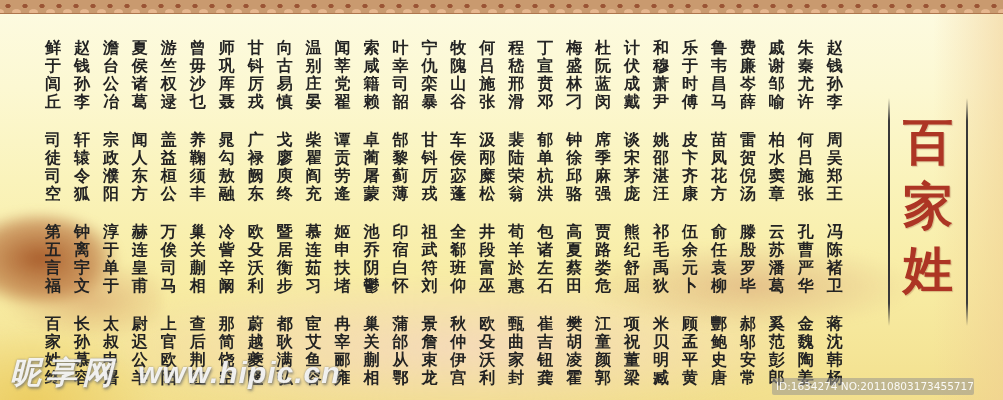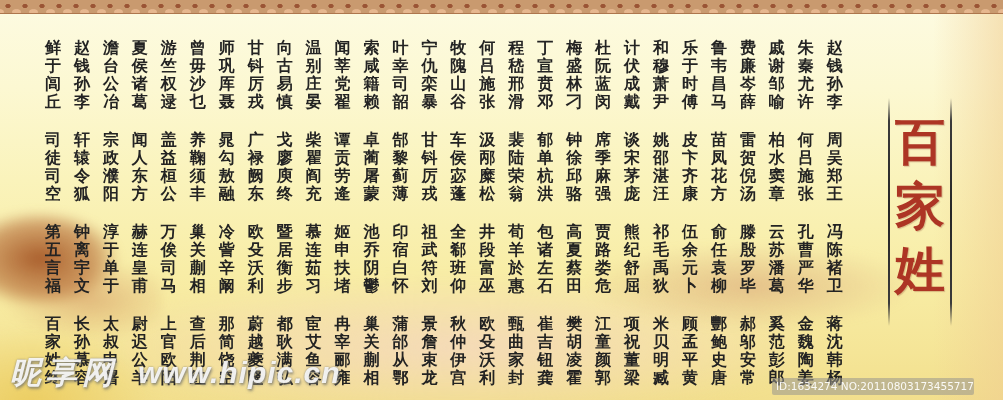--- a/index.html
+++ b/index.html
@@ -31,21 +31,21 @@
       radial-gradient(ellipse 7px 5px at 0px 12px, rgba(233,186,146,0.9) 0 48%, rgba(233,186,146,0) 64%);
     background-size:17px 13px;
     border-bottom:1px solid rgba(150,90,50,0.55);}
   
   .surname-grid{position:absolute; left:44px; top:39px; width:800px; height:348px; z-index:3;
     display:flex; flex-direction:row-reverse; justify-content:space-between;}
   .s-col{display:flex; flex-direction:column; justify-content:space-between; height:100%;}
   .s-group{width:18px; font-size:16px; line-height:18px; font-weight:bold; color:#232323;
     text-align:center; word-break:break-all; letter-spacing:0;}
   
-  .title-box{position:absolute; left:888px; top:98px; width:64px; height:228px; z-index:4;font-family:Liberation Serif, serif;}
+  .title-box{position:absolute; left:888px; top:98px; width:80px; height:228px; z-index:4;font-family:Liberation Serif, serif;}
   .title-rule{position:absolute; top:0; bottom:0; width:2px;
     background:linear-gradient(180deg, rgba(45,45,45,0) 0%, #3b3b3b 10%, #262626 50%, #3b3b3b 90%, rgba(45,45,45,0) 100%);}
   .rule-l{left:0;} .rule-r{right:0;}
   .title-text{position:absolute; left:50%; transform:translateX(-50%); top:12px; width:54px;
     font-size:50px; line-height:64px; font-weight:bold; color:#ad3524;
     text-align:center; word-break:break-all;
     text-shadow:1px 1px 1px rgba(120,30,20,0.25);}
   
   .wm-site{position:absolute; left:10px; bottom:6px; z-index:7; display:flex; align-items:baseline; gap:20px;
     color:rgba(255,255,255,0.88); font-style:italic; font-weight:bold;

